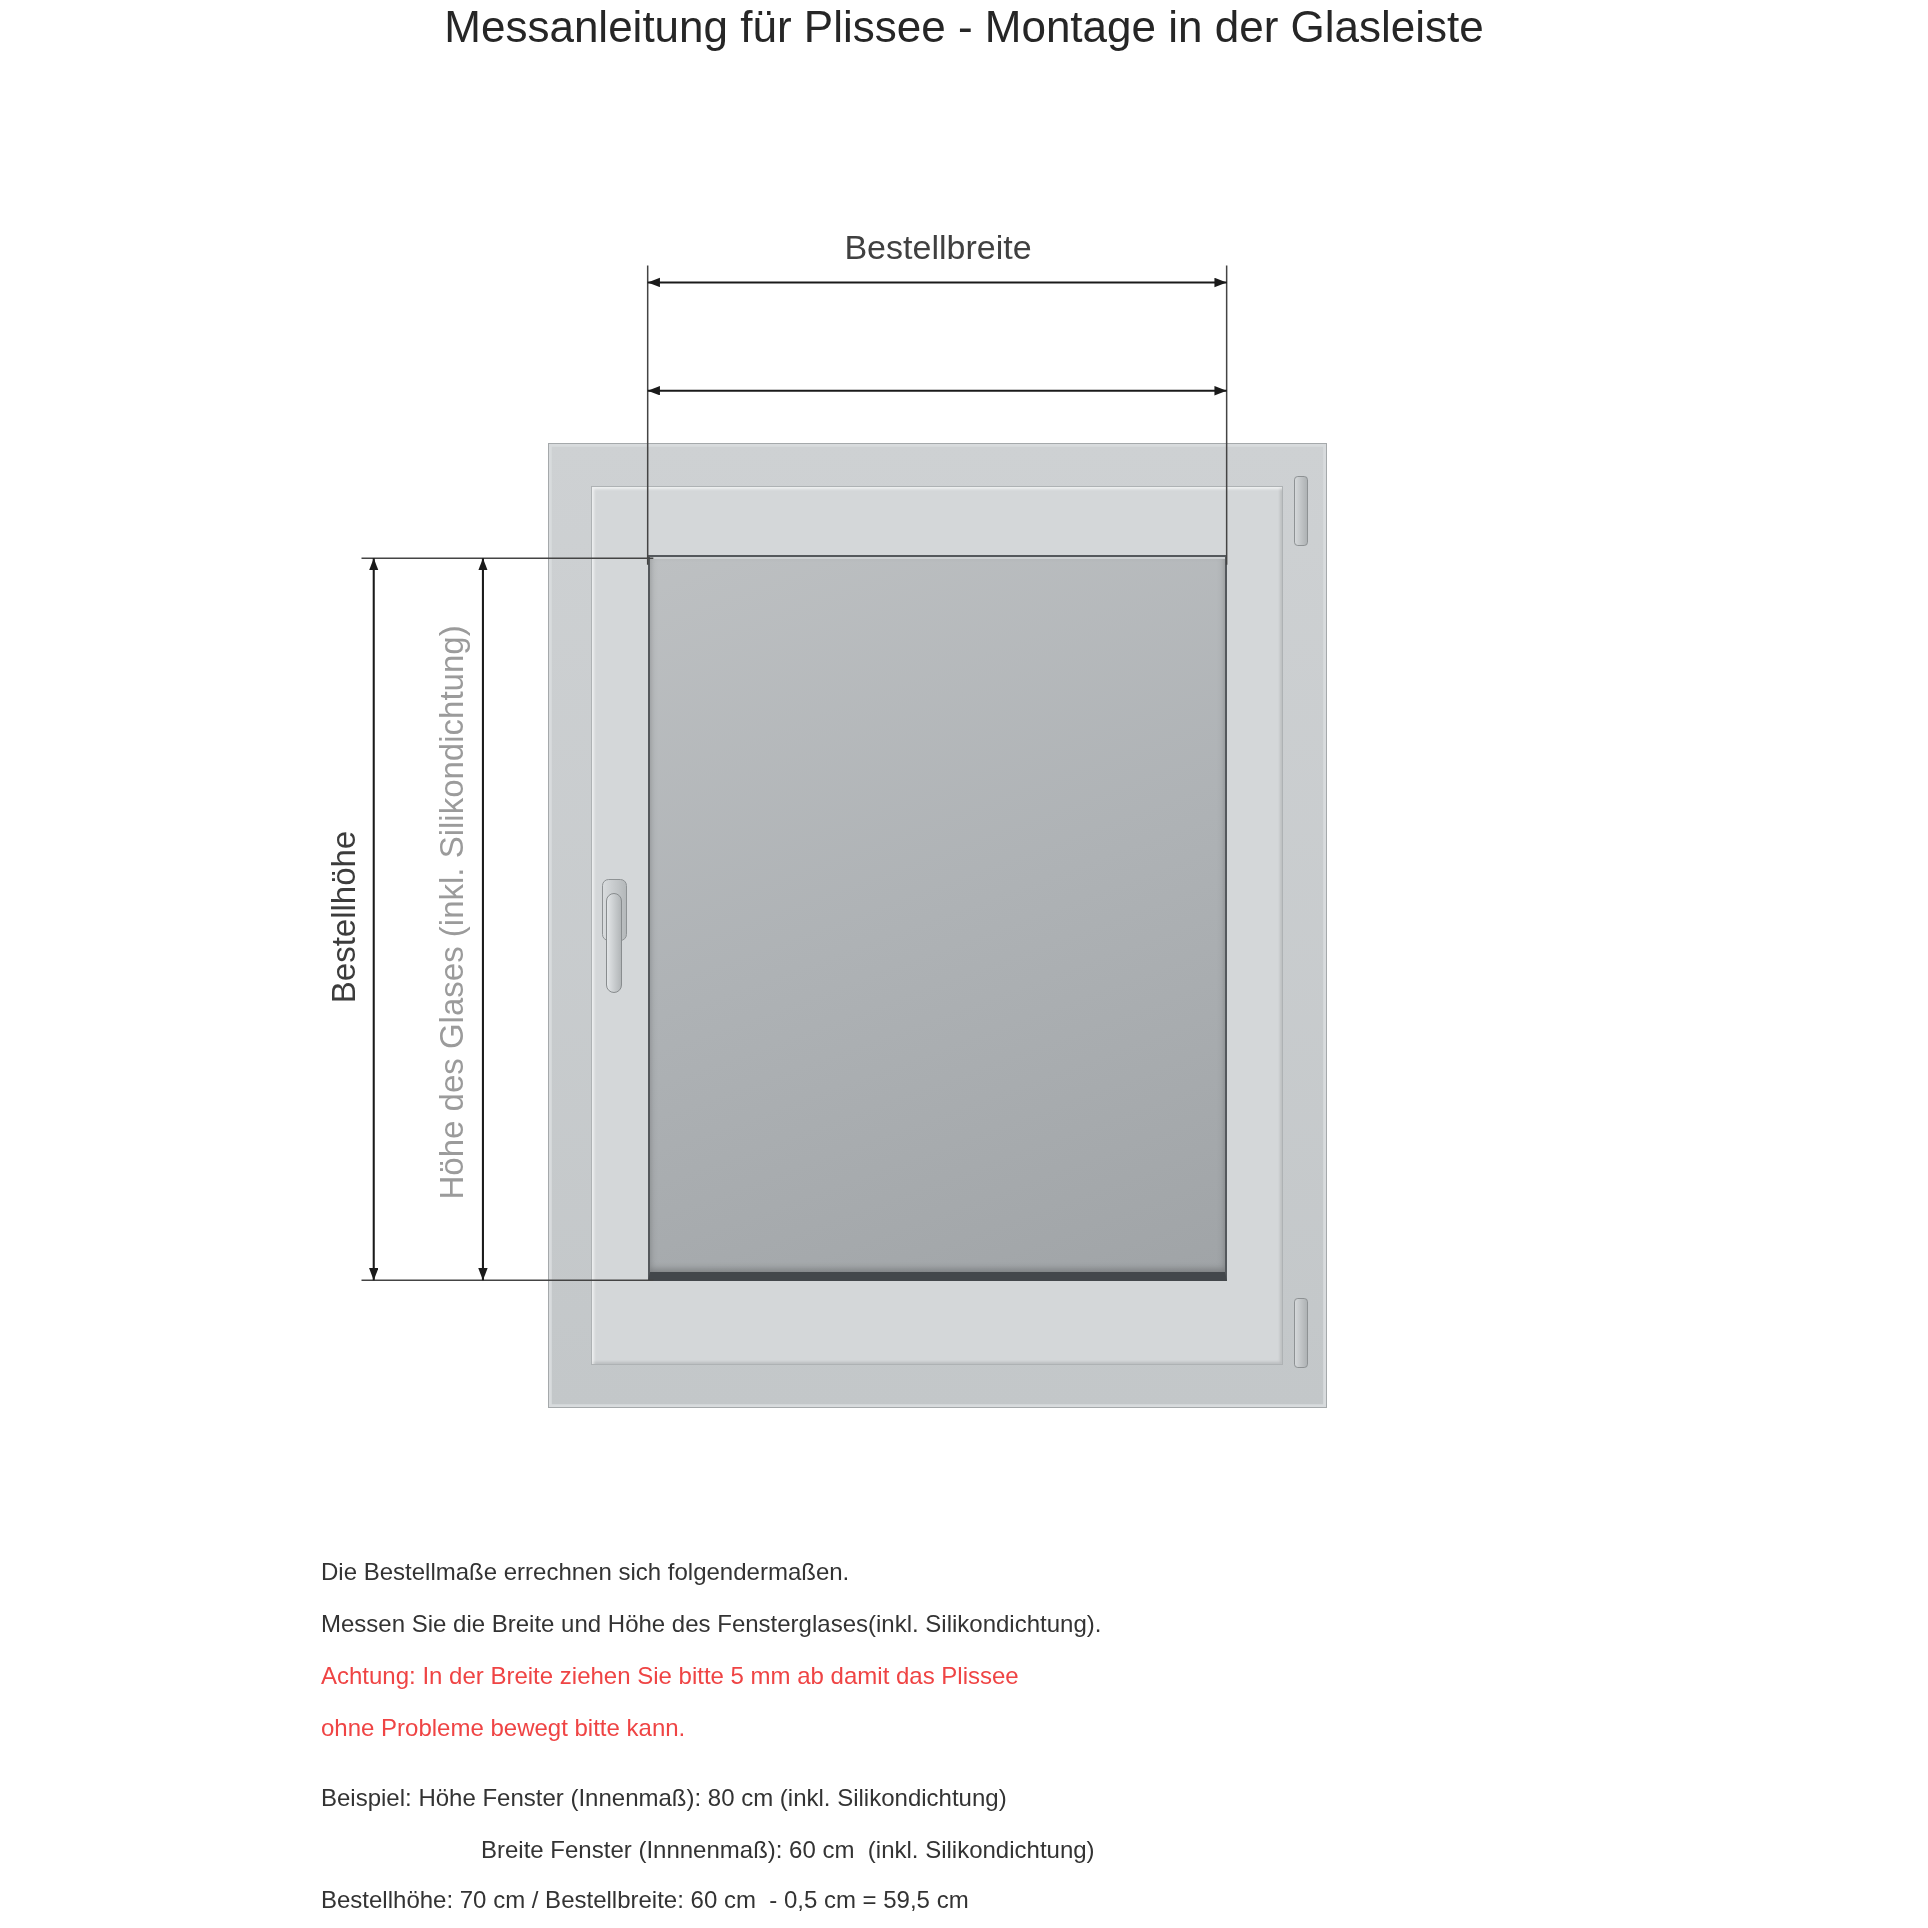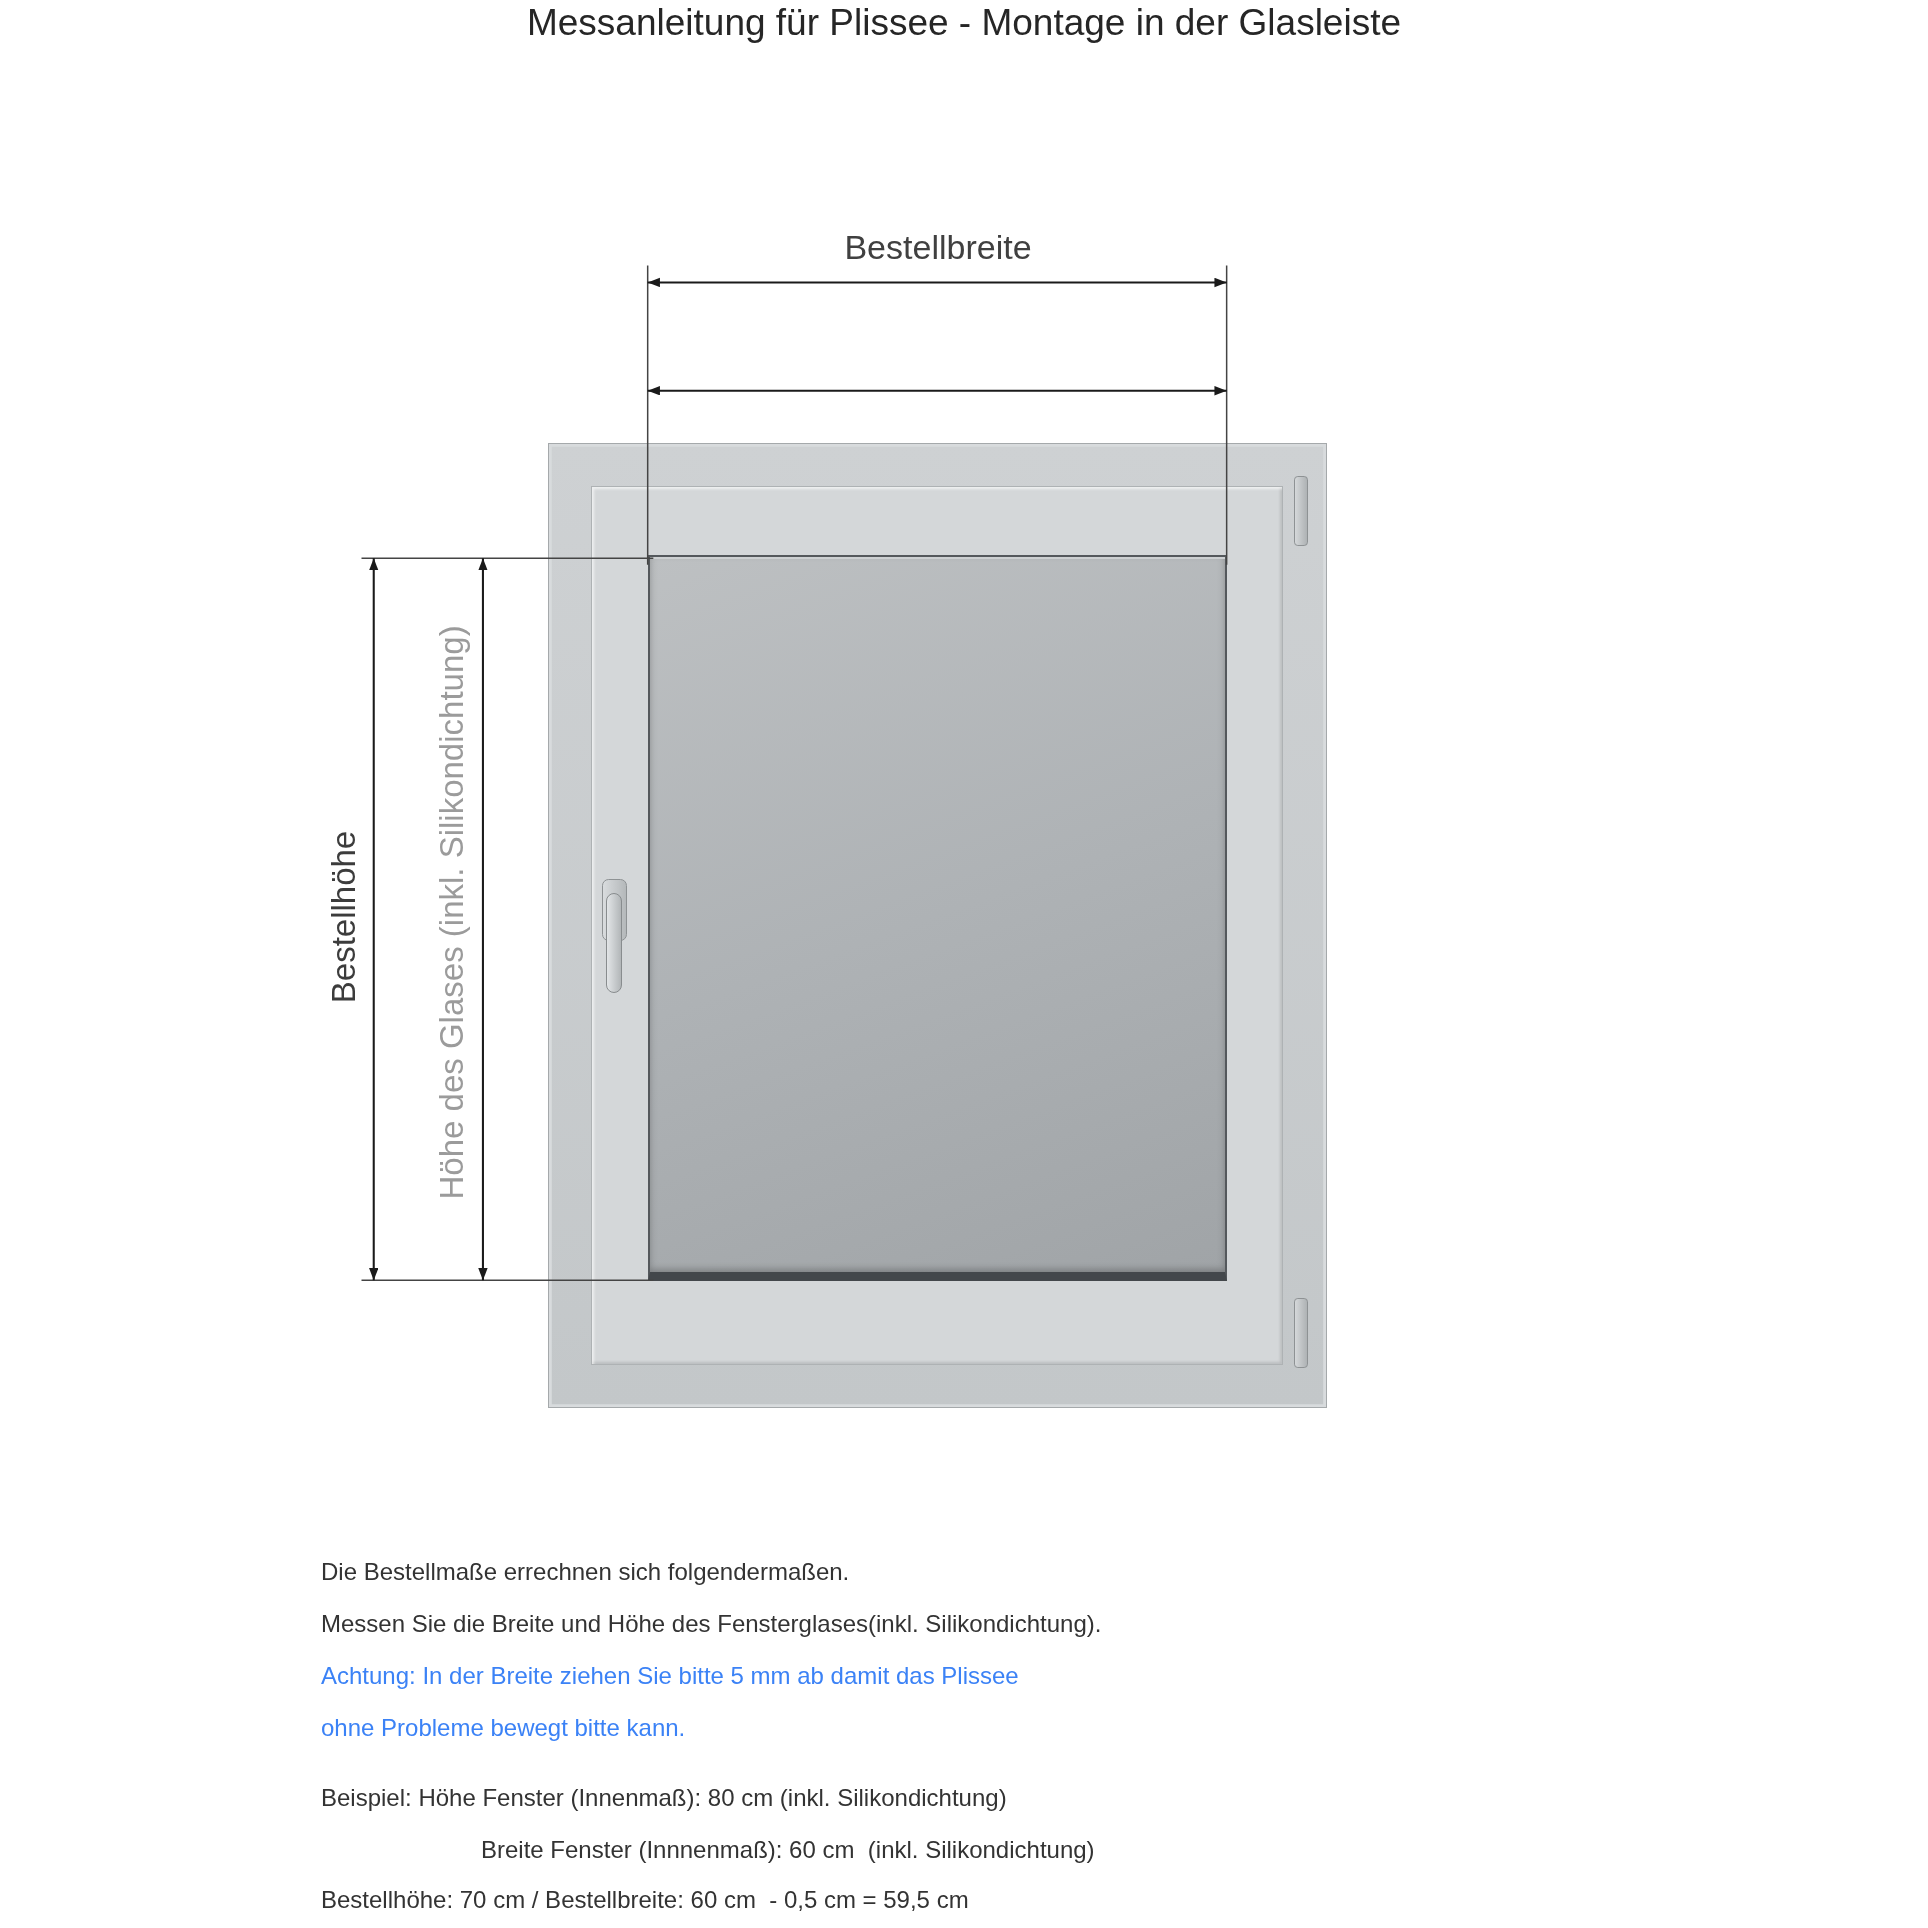--- a/index.html
+++ b/index.html
@@ -1,21 +1,21 @@
 <!DOCTYPE html>
 <html style="font-size:15px"><head>
 <meta charset="utf-8">
 <style>
   *{margin:0;padding:0;box-sizing:border-box}
   html,body{background:#ffffff}
   #canvas{position:relative;width:1928px;height:1928px;background:#fff;
           font-family:"Liberation Sans",sans-serif;color:#2e2e2e;overflow:hidden}
 
   .title{position:absolute;top:1.9px;left:0;width:100%;text-align:center;
-         font-size:37px;color:#262626}
+         font-size:44px;color:#262626}
 
   
   .win-outer{position:absolute;left:548px;top:443px;width:779px;height:965px;
              background:linear-gradient(180deg,#ced1d3,#c3c7c9);
              border:0.9px solid #a5a9ab;box-shadow:inset 0 0 0 2.8px #d8dbdd}
   .win-sash{position:absolute;left:591px;top:486px;width:692px;height:879px;
             background:#d4d7d9;border:0.9px solid #aeb2b4;
             box-shadow:inset 1.9px 1.9px 2.8px rgba(255,255,255,.65), inset -1.9px -1.9px 2.8px rgba(0,0,0,.12)}
   .win-glass{position:absolute;left:648px;top:555px;width:579px;height:726px;
              background:linear-gradient(160deg,#bdc0c2 0%,#aeb2b5 50%,#a0a4a7 100%);
@@ -36,21 +36,21 @@
   
   .dimlabel{position:absolute;font-size:34px;color:#404040;white-space:nowrap;
             transform:translateX(-50%)}
   .dimlabel.gray{color:#9b9b9b}
   .vlabel{position:absolute;width:565px;text-align:center;font-size:33px;color:#3c3c3c;
           transform:rotate(-90deg);white-space:nowrap}
   .vlabel.gray{color:#9b9b9b}
 
   
   .txt{position:absolute;left:321px;font-size:24px;color:#333;white-space:pre-wrap}
-  .txt.red{color:#3b82f6}
+  .txt.red{color:#ef4444}
   .t1{top:1558px}.t2{top:1610px}.t3{top:1662px}.t4{top:1714px}
   .t5{top:1784px}.t6{top:1836px;padding-left:160px}.t7{top:1886px}
 </style>
 </head>
 <body>
 
 <div id="canvas">
 
   <div class="title">Messanleitung für Plissee - Montage in der Glasleiste</div>
 

